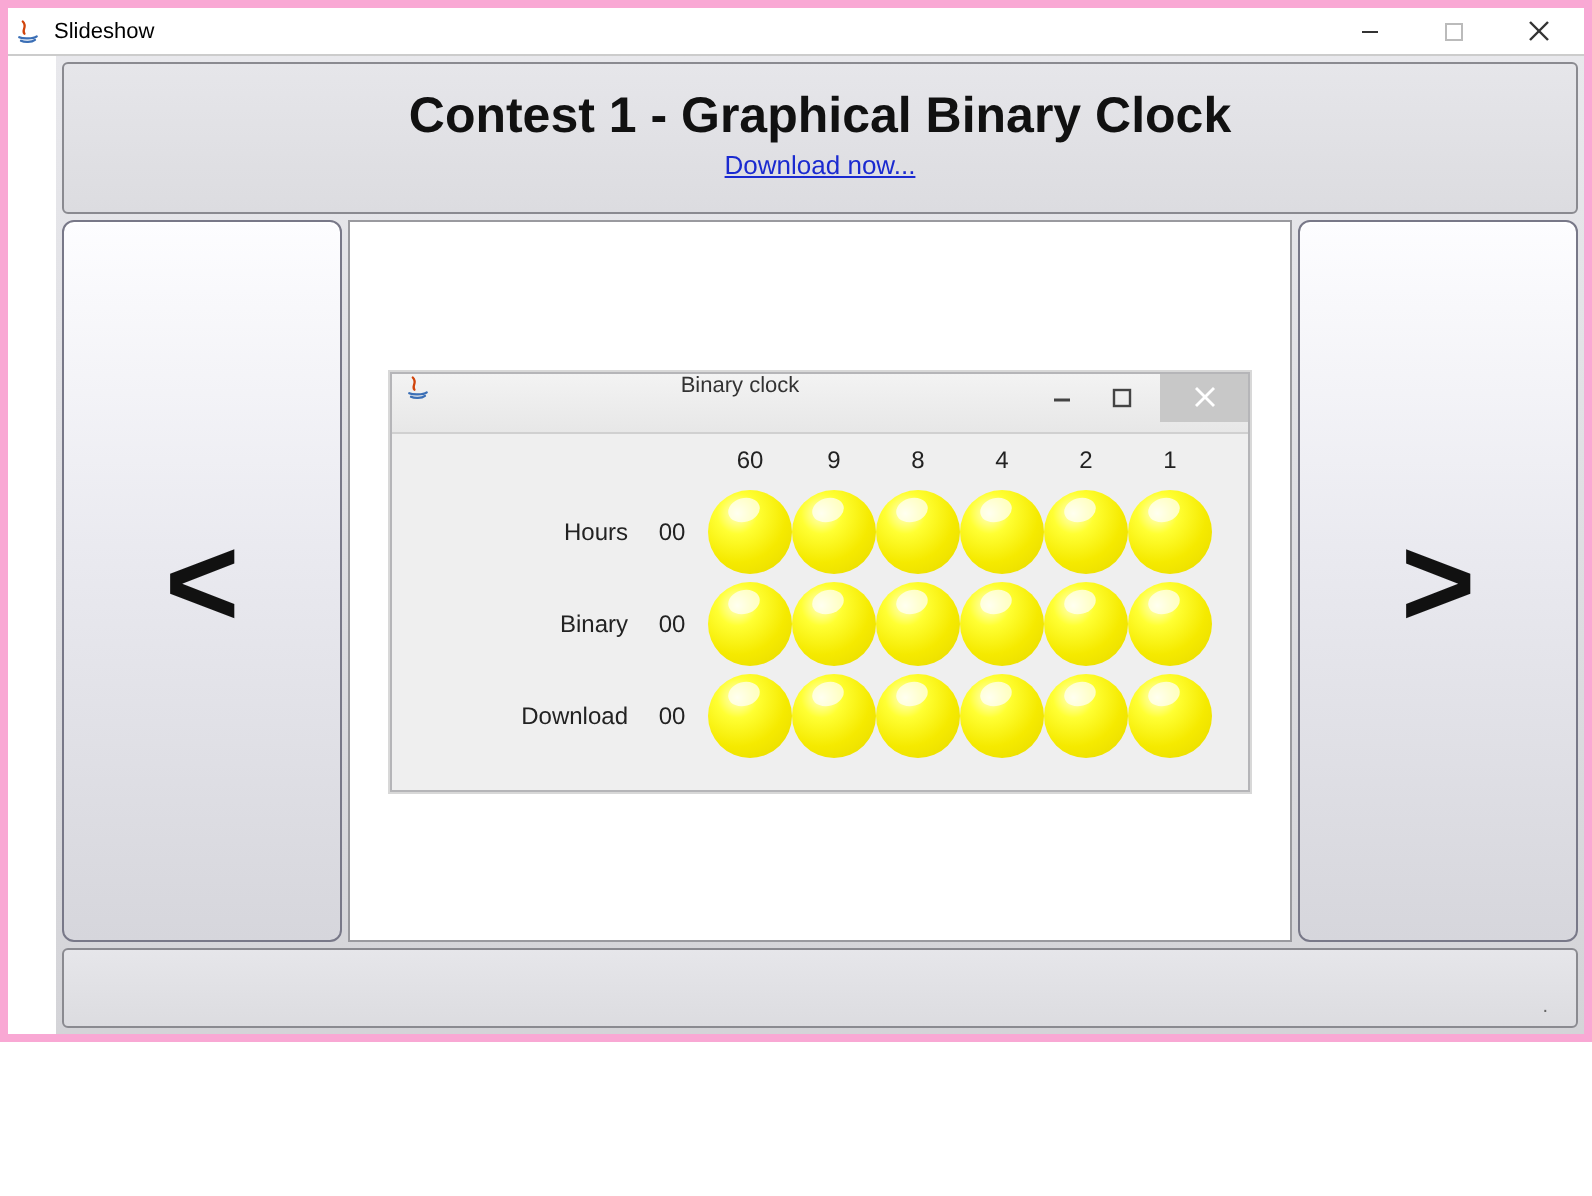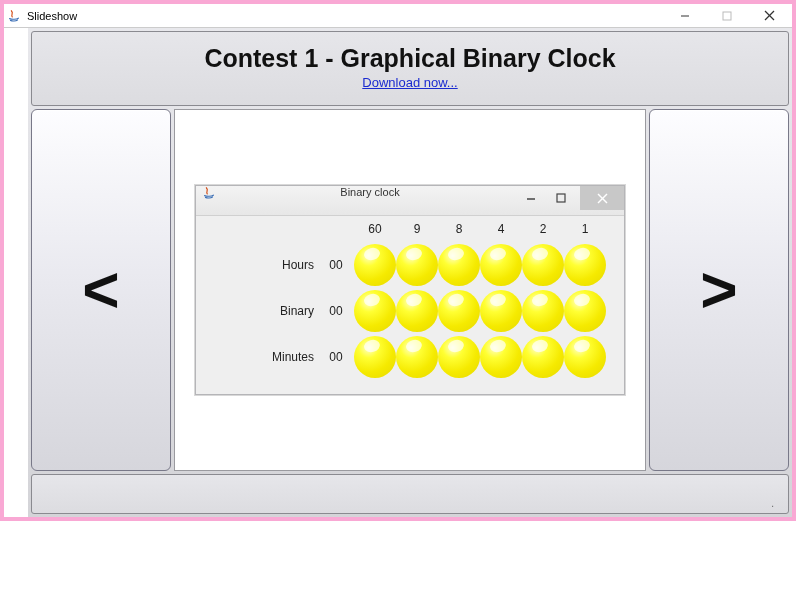--- a/index.html
+++ b/index.html
@@ -316,21 +316,21 @@
                 </div>
               <div class="bulb">
                   <div class="bulb-inner"></div>
                 </div>
               <div class="bulb">
                   <div class="bulb-inner"></div>
                 </div>
             </div>
 
             <div class="clock-row">
-              <div class="row-label">Minutes</div>
+              <div class="row-label">Download</div>
               <div class="row-val">00</div>
               <div class="bulb">
                   <div class="bulb-inner"></div>
                 </div>
               <div class="bulb">
                   <div class="bulb-inner"></div>
                 </div>
               <div class="bulb">
                   <div class="bulb-inner"></div>
                 </div>

